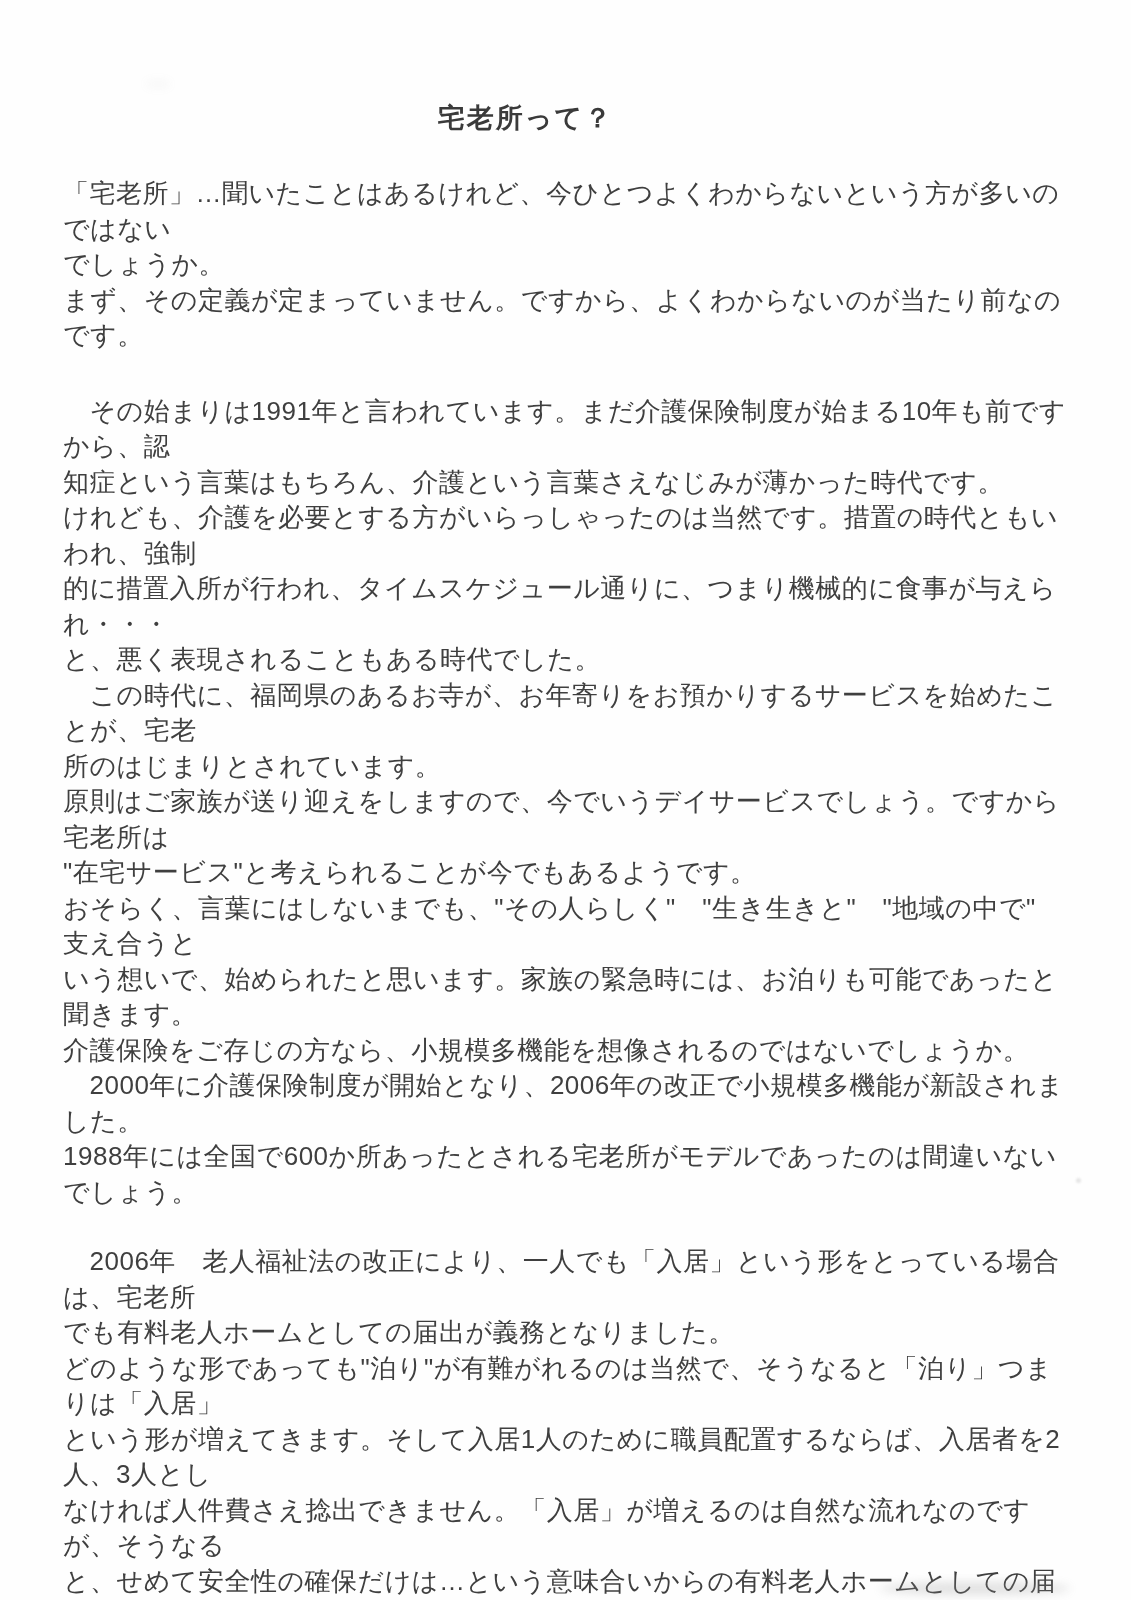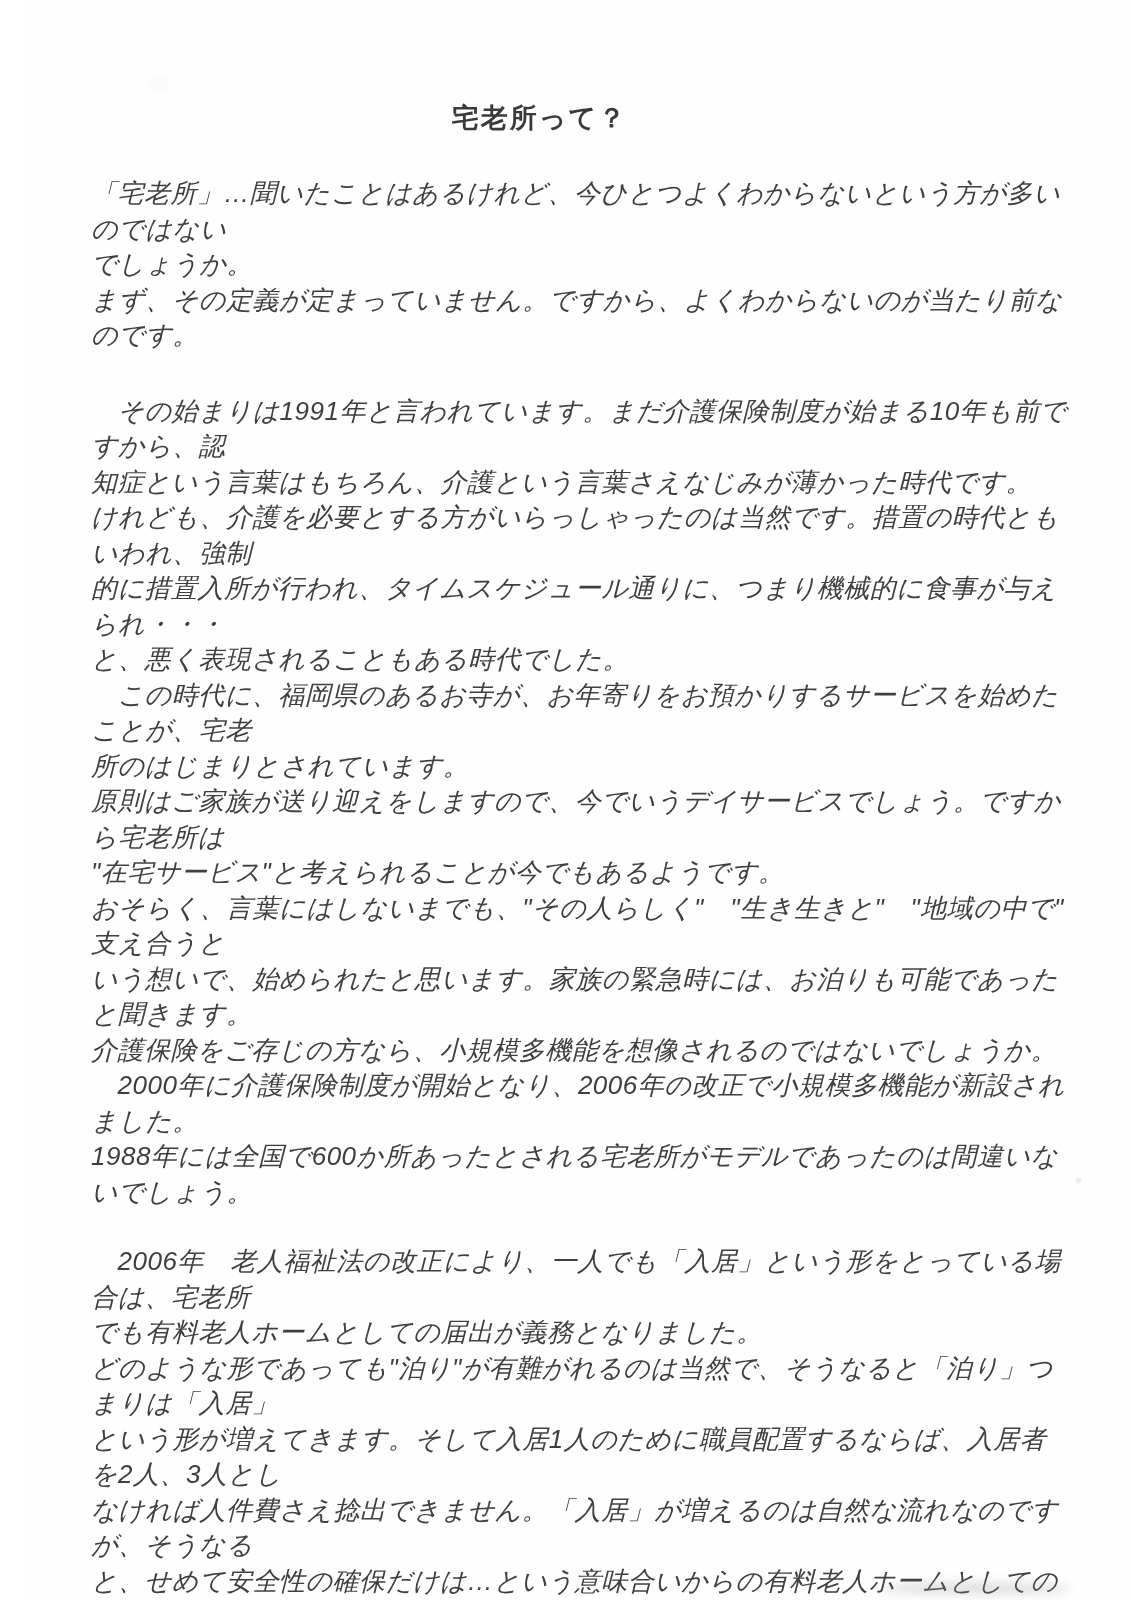--- a/index.html
+++ b/index.html
@@ -13,40 +13,38 @@
     position: relative;
     overflow: hidden;
     font-family: "Liberation Sans", sans-serif;
   }
   .page {
     position: absolute;
     inset: 0;
     background: #fefefe;
     padding: 100px 63px 0 63px;
     box-sizing: border-box;
-    margin-left: 28px;
   }
   .doc-title {
     text-align: center;
     font-size: 27px;
     font-weight: 700;
     color: #3a3a3a;
     letter-spacing: 2px;
     margin: 0 0 40px 0;
     transform: translateX(-40px);
   }
   .para {
     margin: 0;
     font-size: 26px;
     line-height: 35.5px;
     letter-spacing: 0.5px;
     color: #3f3f3f;
     white-space: pre-line;
     text-align: left;
-    font-style: italic;
   }
   .para + .para { margin-top: 40px; }
   .para.gap-md { margin-top: 34px; }
   
   .scan-smudge {
     position: absolute;
     background: #9a9a9a;
     border-radius: 50%;
     filter: blur(5px);
     pointer-events: none;

